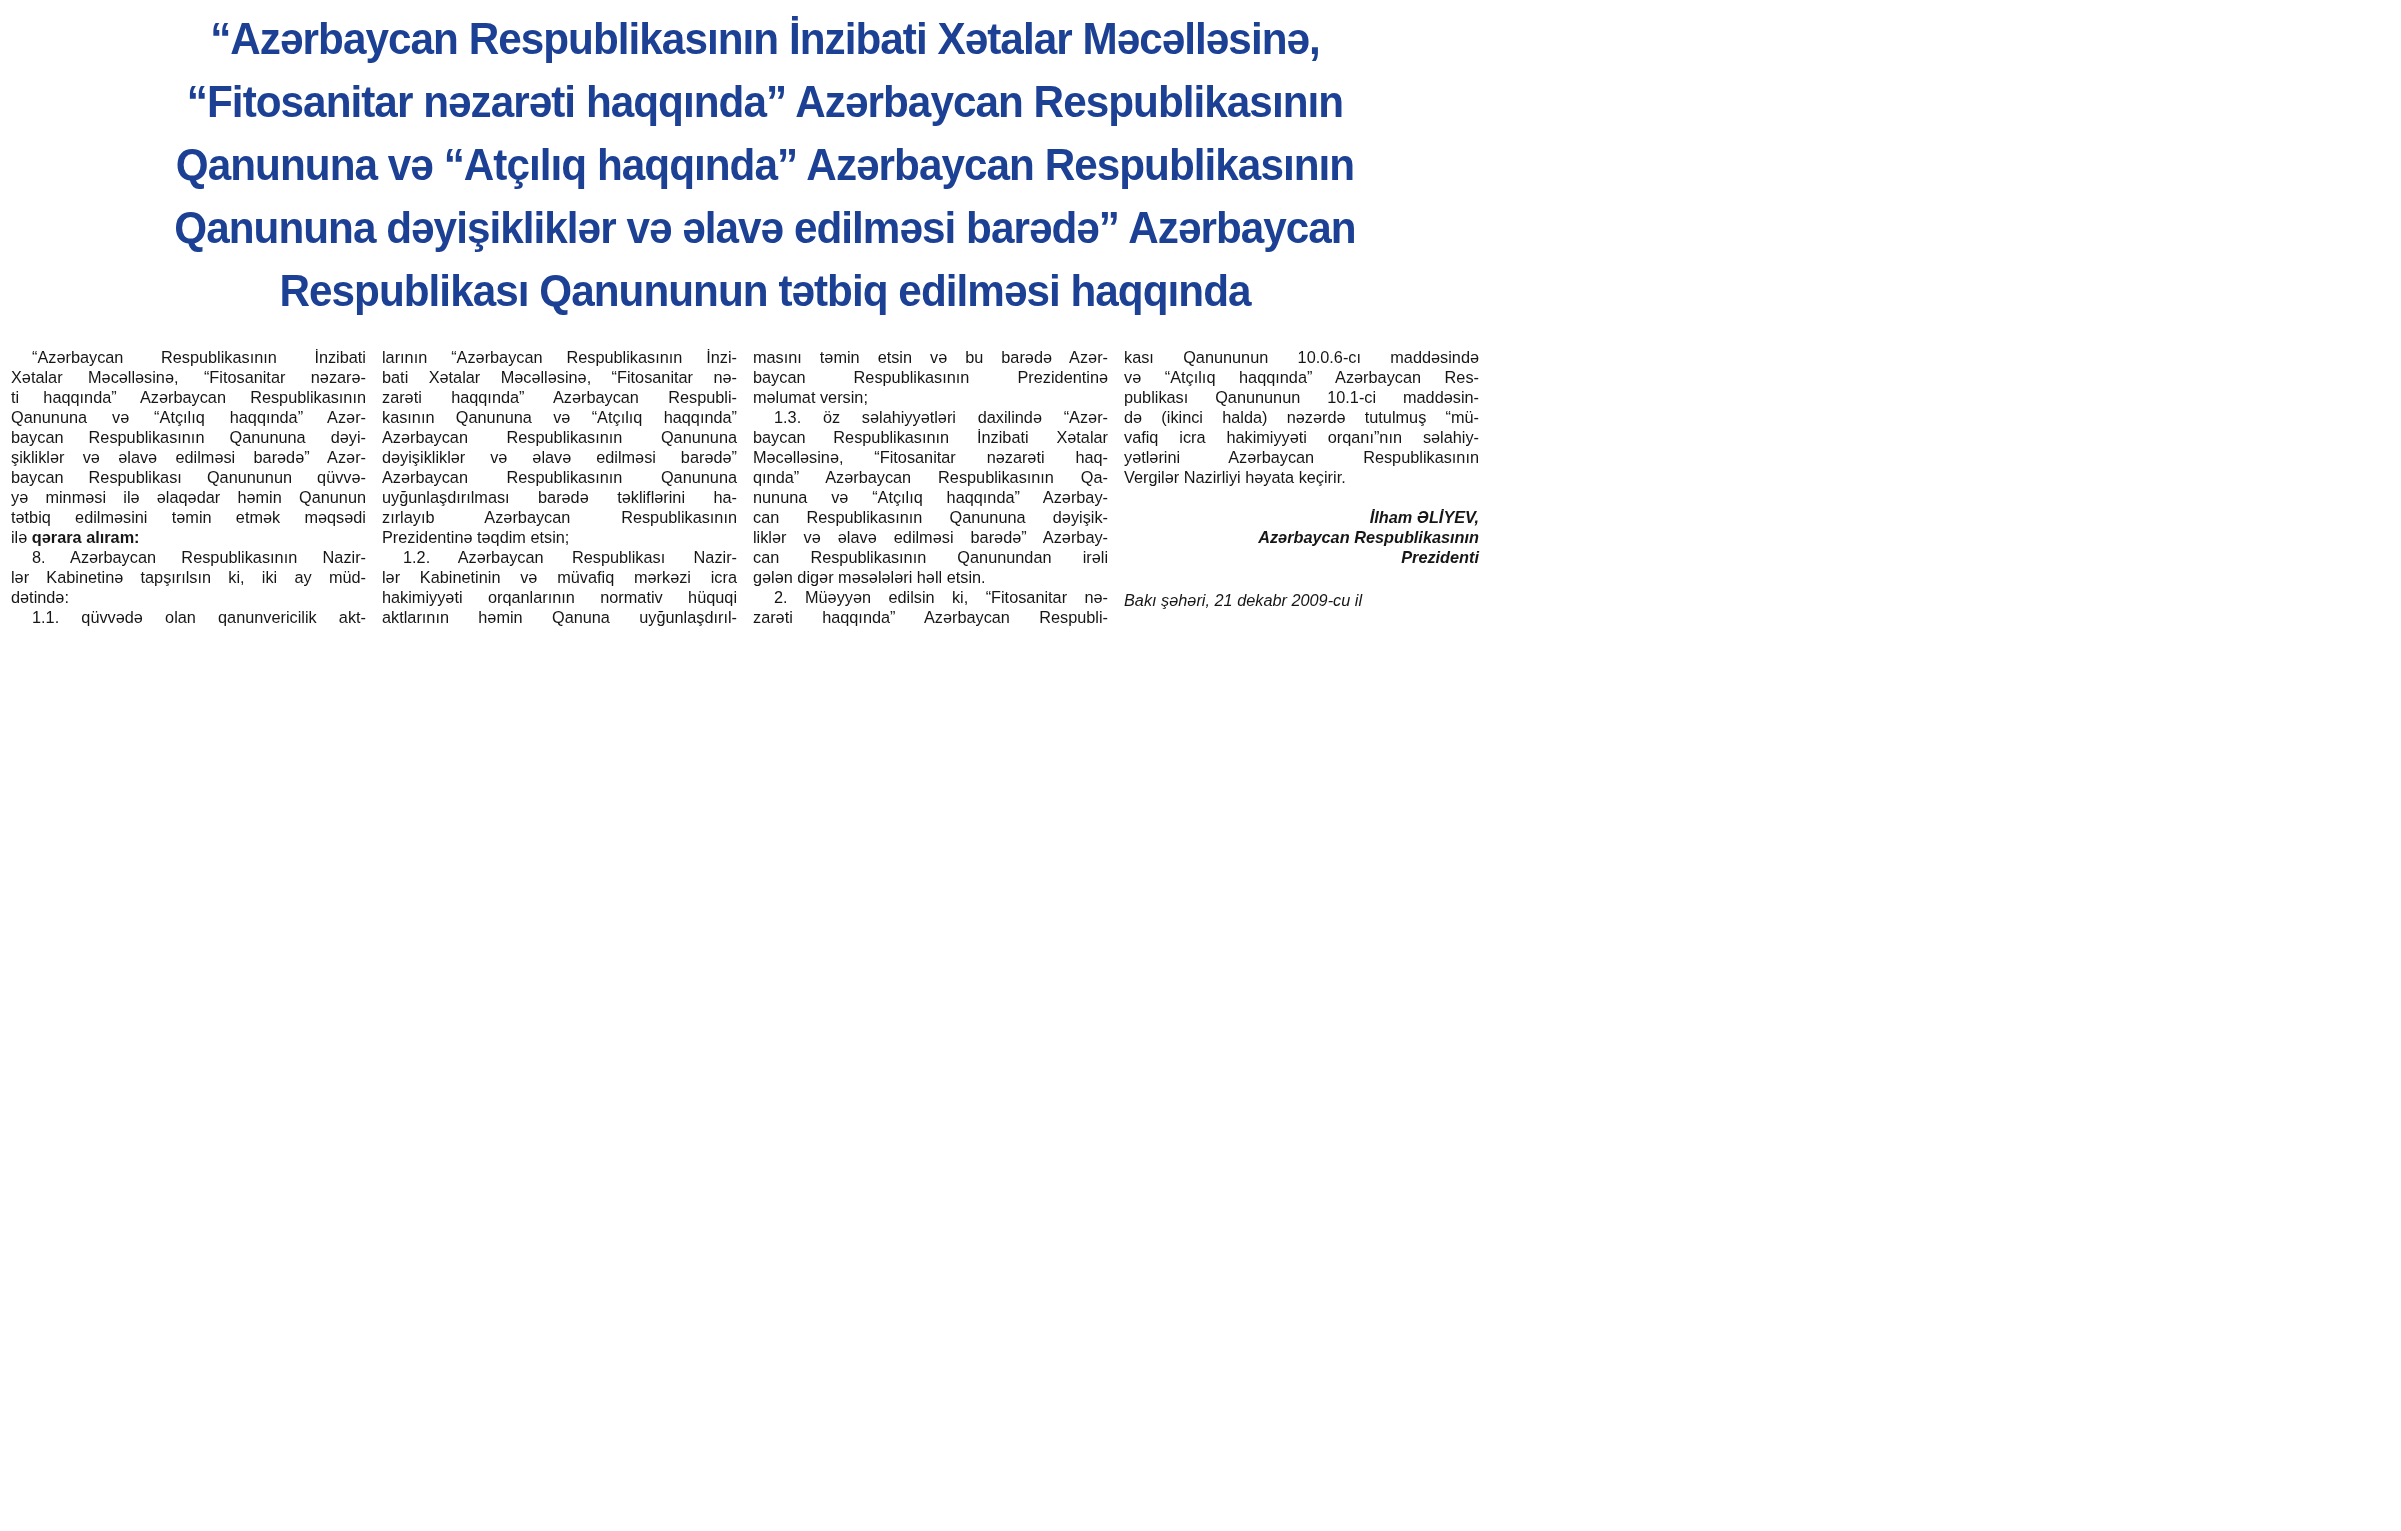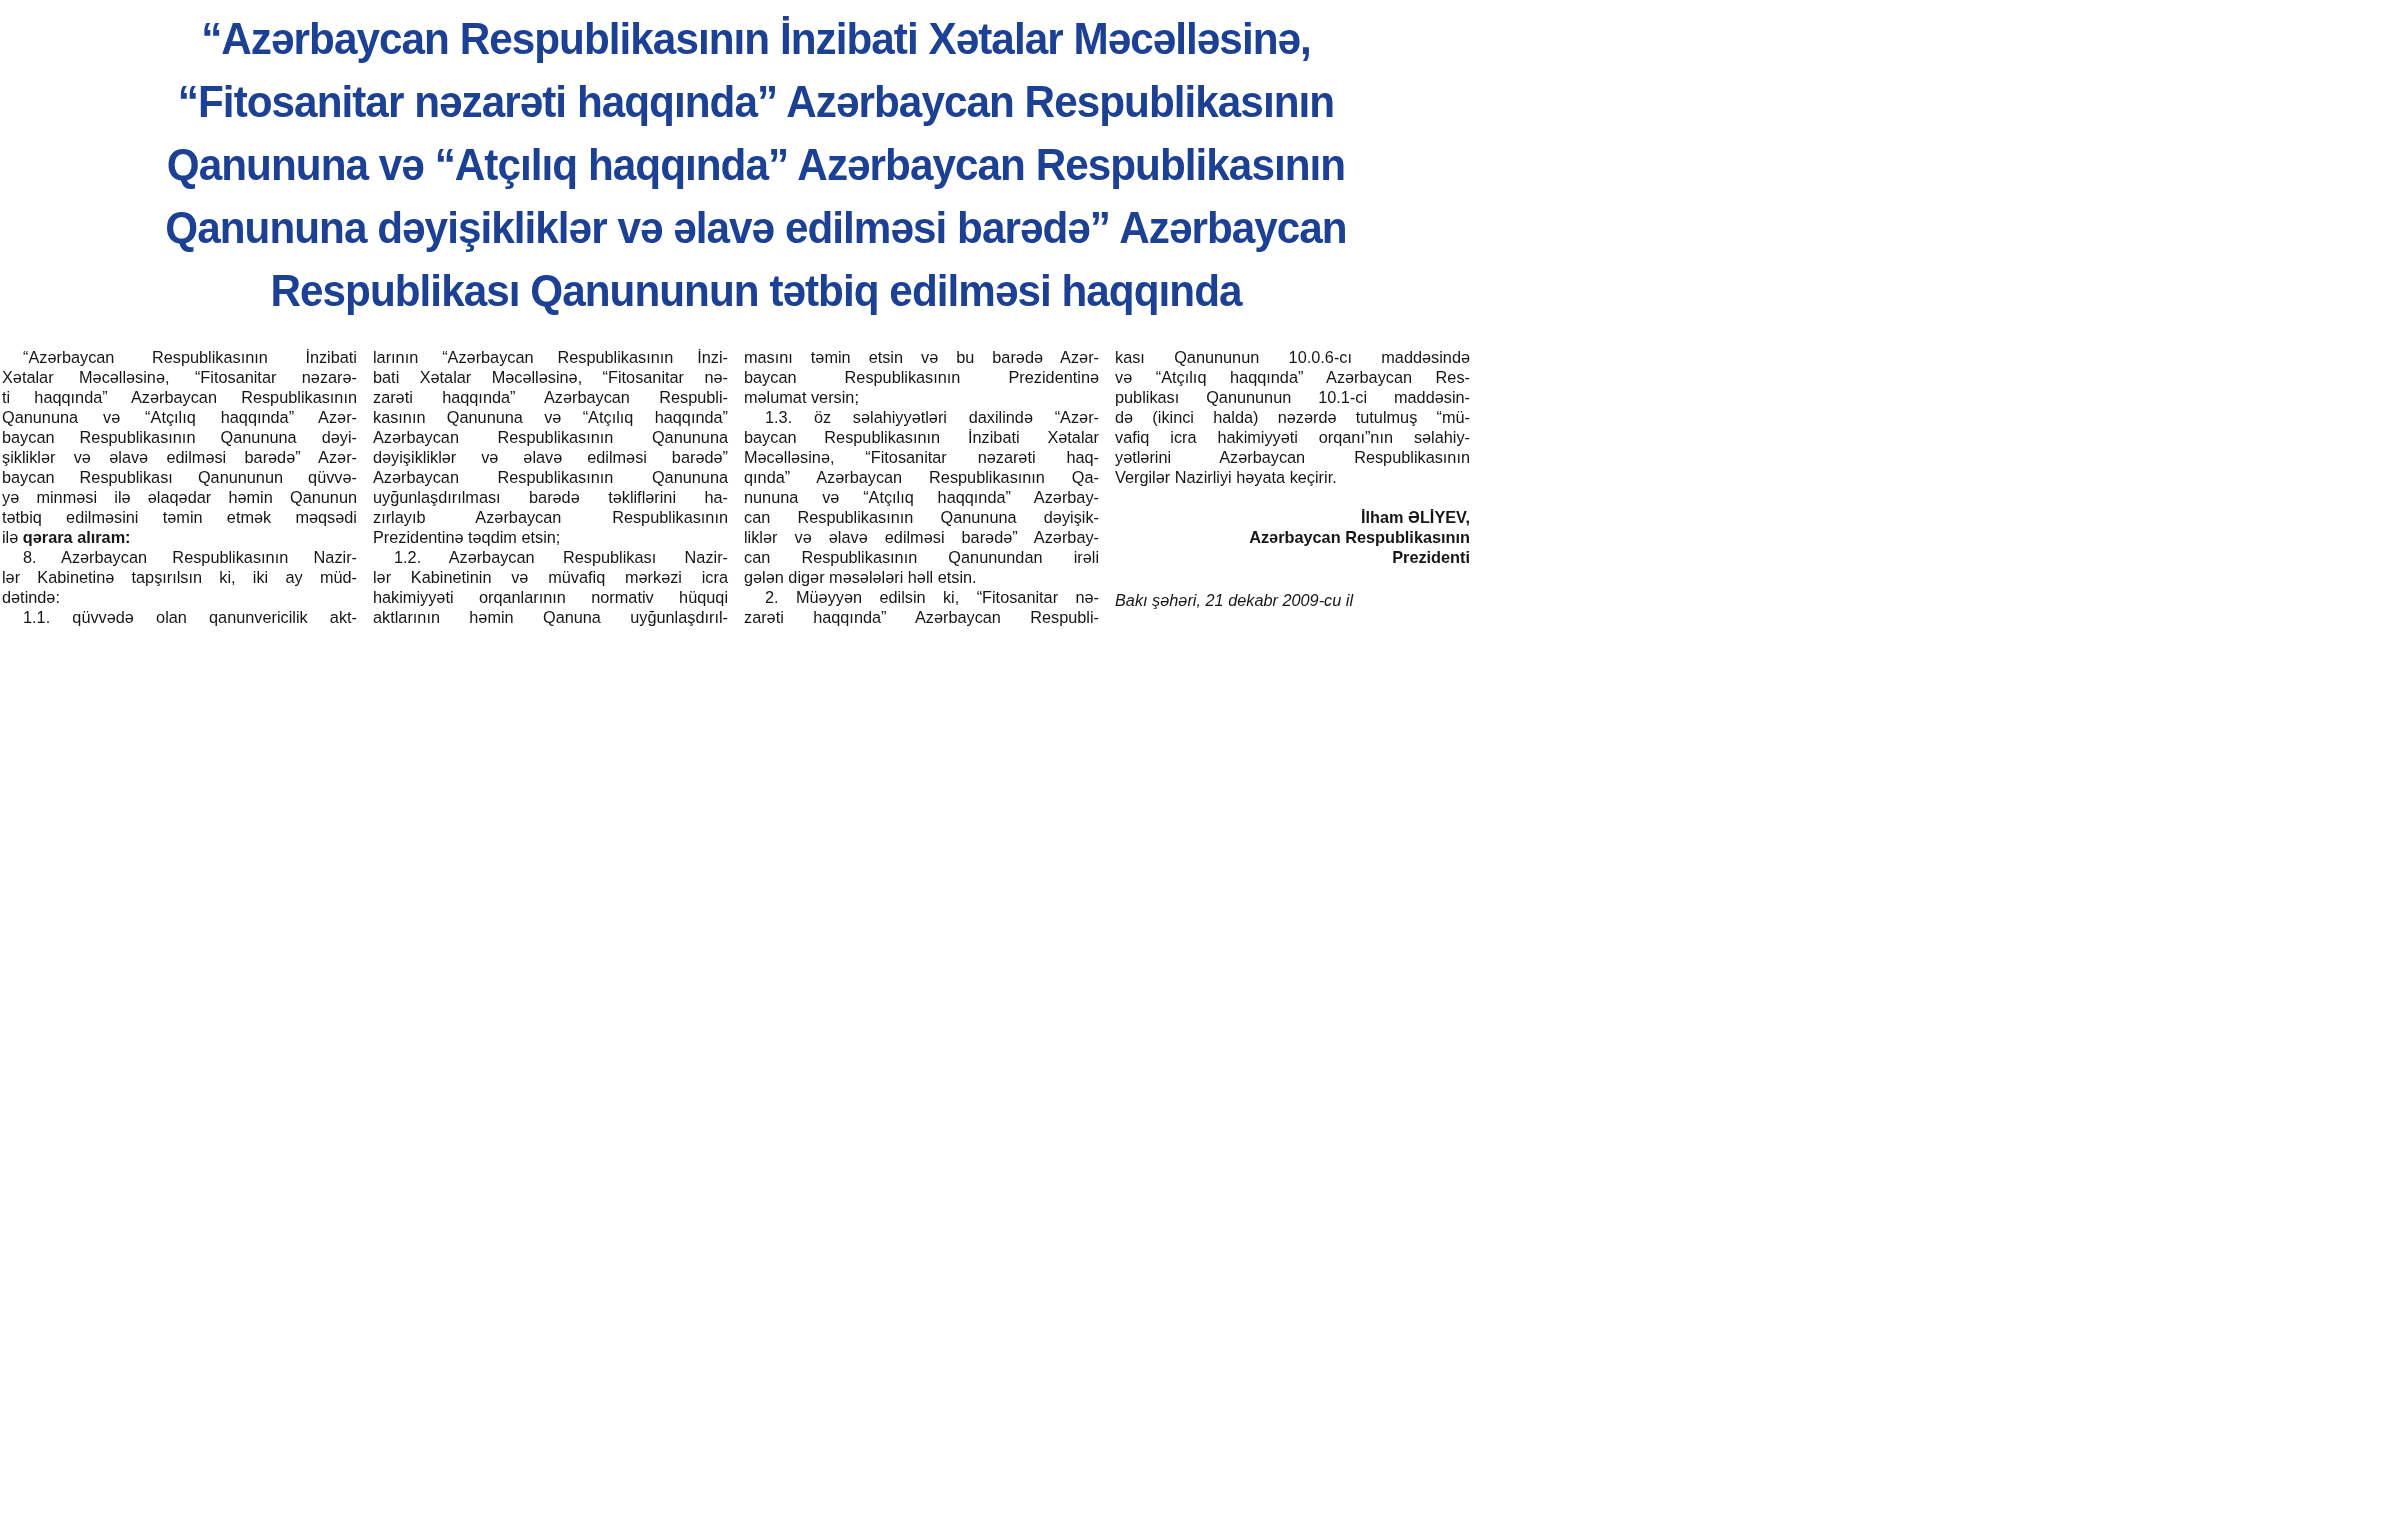--- a/index.html
+++ b/index.html
@@ -6,21 +6,21 @@
   .canvas {
     position: relative;
     width: 2448px;
     height: 1531px;
     background: #ffffff;
     overflow: hidden;
     font-family: "Liberation Sans", sans-serif;
   }
   .content {
     position: absolute;
-    left: 2px;
+    left: 11px;
     top: 0;
     width: 1508px;
   }
   .headline {
     margin-top: 6.7px;
     text-align: center;
     font-weight: bold;
     font-size: 44px;
     line-height: 63px;
     letter-spacing: -1px;
@@ -56,20 +56,21 @@
   }
   .line.nj {
     text-align: center;
     text-align-last: left;
   }
   .line.ind { text-indent: 21px; }
   .signature {
     margin-top: 20px;
     text-align: right;
     font-weight: bold;
+    font-style: italic;
     font-size: 16.3px;
     line-height: 20px;
     color: #161616;
   }
   .dateline {
     margin-top: 23px;
     font-style: italic;
     font-size: 16.3px;
     line-height: 20px;
     text-align: left;

